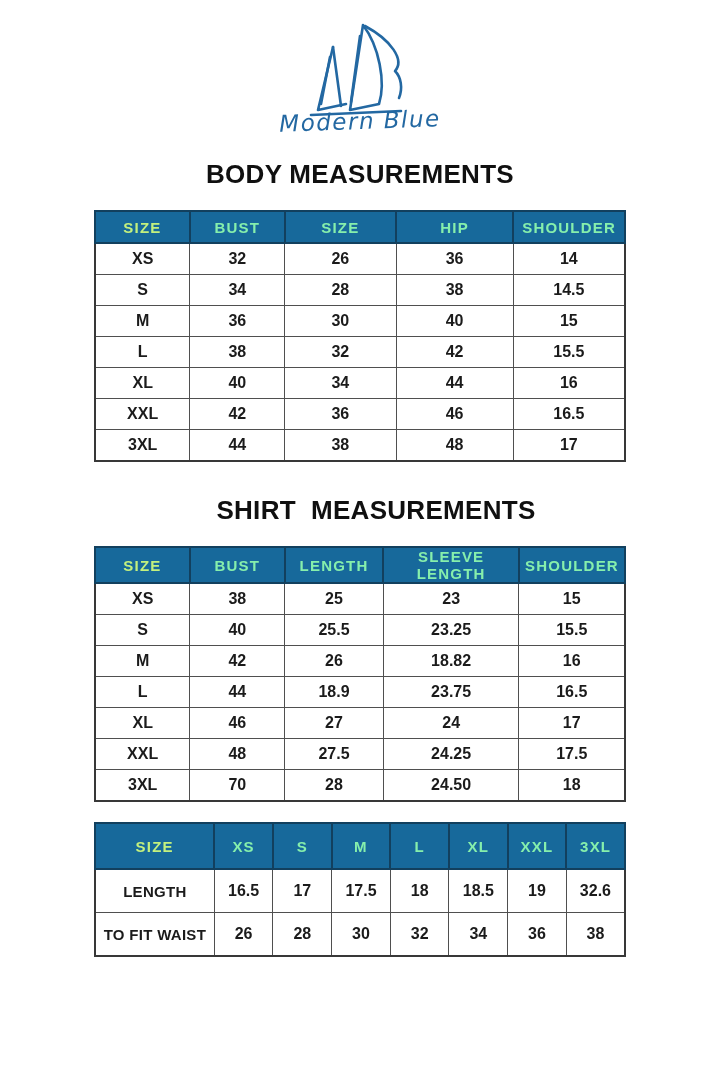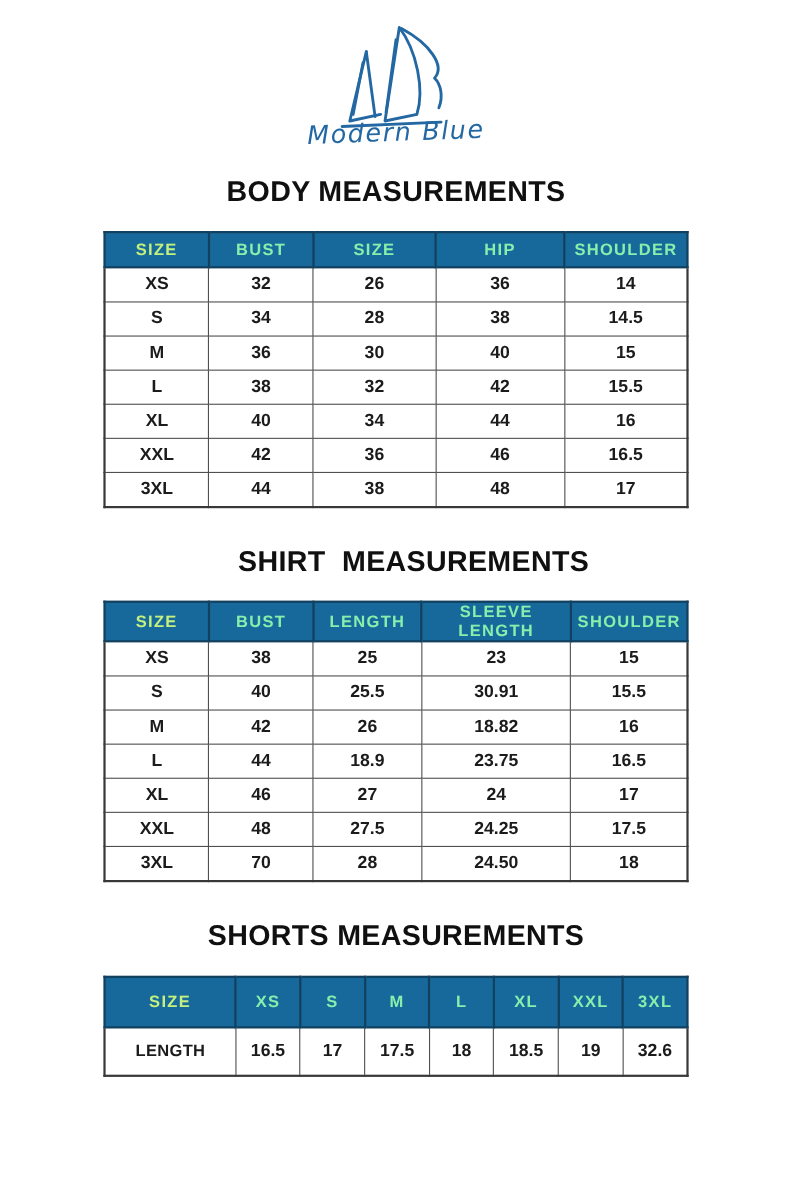--- a/index.html
+++ b/index.html
@@ -203,21 +203,21 @@
           <td data-name="row-label-cell">XS</td>
           <td data-name="value-cell">38</td>
           <td data-name="value-cell">25</td>
           <td data-name="value-cell">23</td>
           <td data-name="value-cell">15</td>
         </tr>
         <tr data-name="table-row">
           <td data-name="row-label-cell">S</td>
           <td data-name="value-cell">40</td>
           <td data-name="value-cell">25.5</td>
-          <td data-name="value-cell">30.91</td>
+          <td data-name="value-cell">23.25</td>
           <td data-name="value-cell">15.5</td>
         </tr>
         <tr data-name="table-row">
           <td data-name="row-label-cell">M</td>
           <td data-name="value-cell">42</td>
           <td data-name="value-cell">26</td>
           <td data-name="value-cell">18.82</td>
           <td data-name="value-cell">16</td>
         </tr>
         <tr data-name="table-row">
@@ -244,21 +244,20 @@
         <tr data-name="table-row">
           <td data-name="row-label-cell">3XL</td>
           <td data-name="value-cell">70</td>
           <td data-name="value-cell">28</td>
           <td data-name="value-cell">24.50</td>
           <td data-name="value-cell">18</td>
         </tr>
       </tbody>
     </table>
 
-  <h2 class="section-title" id="title-2" data-name="shorts-measurements-title">SHORTS MEASUREMENTS</h2>
   <table class="size-table" id="tbl-2" data-name="shorts-measurements-table">
       <colgroup>
         <col>
         <col>
         <col>
         <col>
         <col>
         <col>
         <col>
         <col>
@@ -279,16 +278,26 @@
         <tr data-name="table-row">
           <td data-name="row-label-cell">LENGTH</td>
           <td data-name="value-cell">16.5</td>
           <td data-name="value-cell">17</td>
           <td data-name="value-cell">17.5</td>
           <td data-name="value-cell">18</td>
           <td data-name="value-cell">18.5</td>
           <td data-name="value-cell">19</td>
           <td data-name="value-cell">32.6</td>
         </tr>
+        <tr data-name="table-row">
+          <td data-name="row-label-cell">TO FIT WAIST</td>
+          <td data-name="value-cell">26</td>
+          <td data-name="value-cell">28</td>
+          <td data-name="value-cell">30</td>
+          <td data-name="value-cell">32</td>
+          <td data-name="value-cell">34</td>
+          <td data-name="value-cell">36</td>
+          <td data-name="value-cell">38</td>
+        </tr>
       </tbody>
     </table>
 
 </div>
 
 </body></html>

